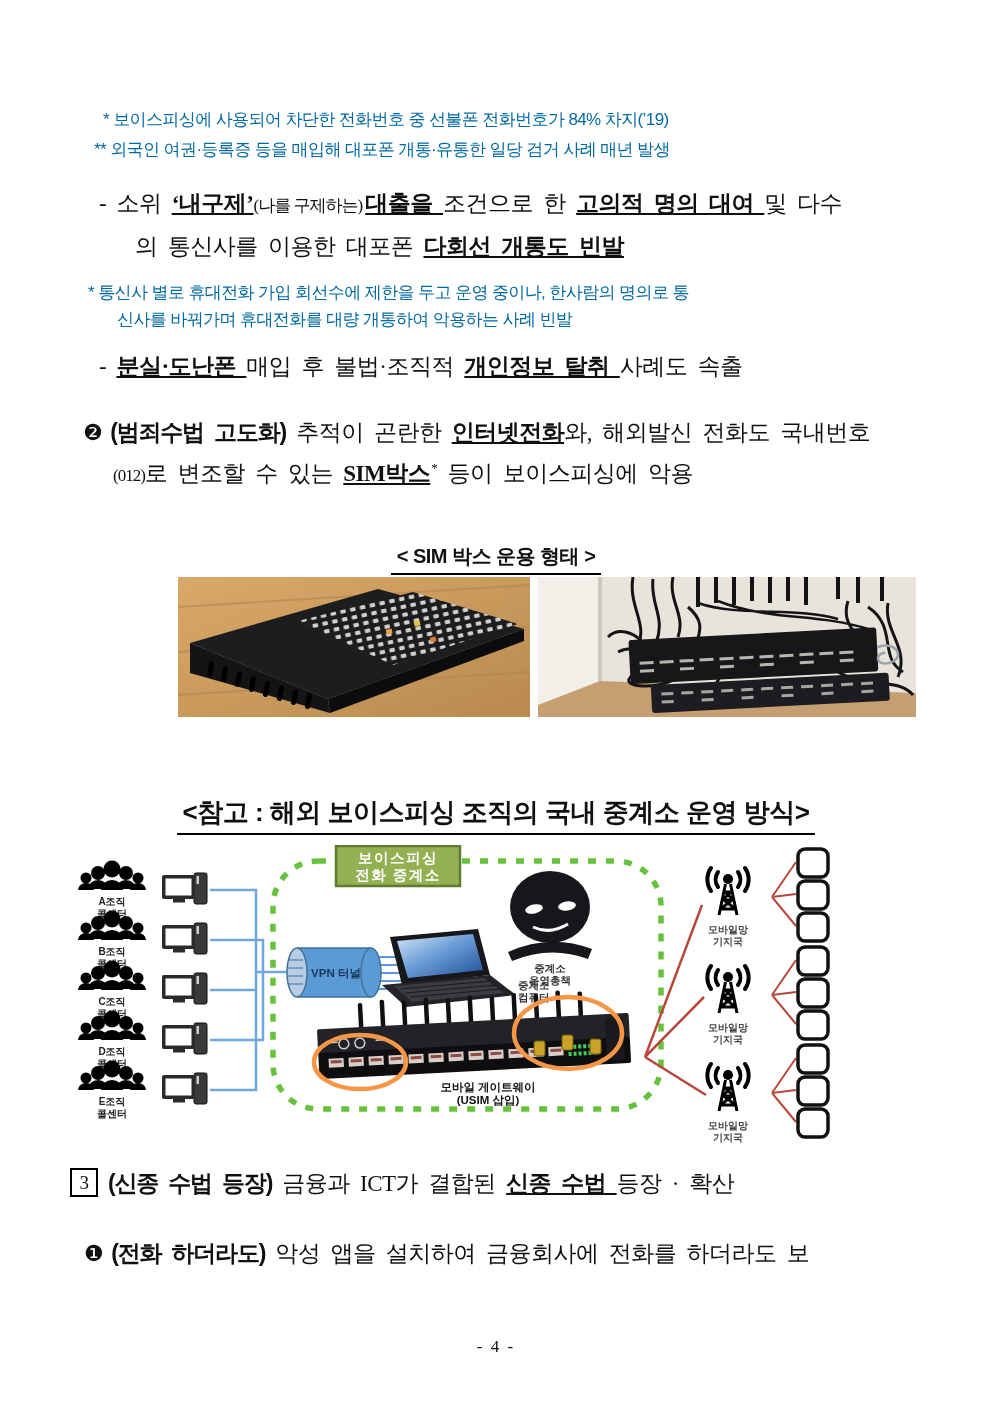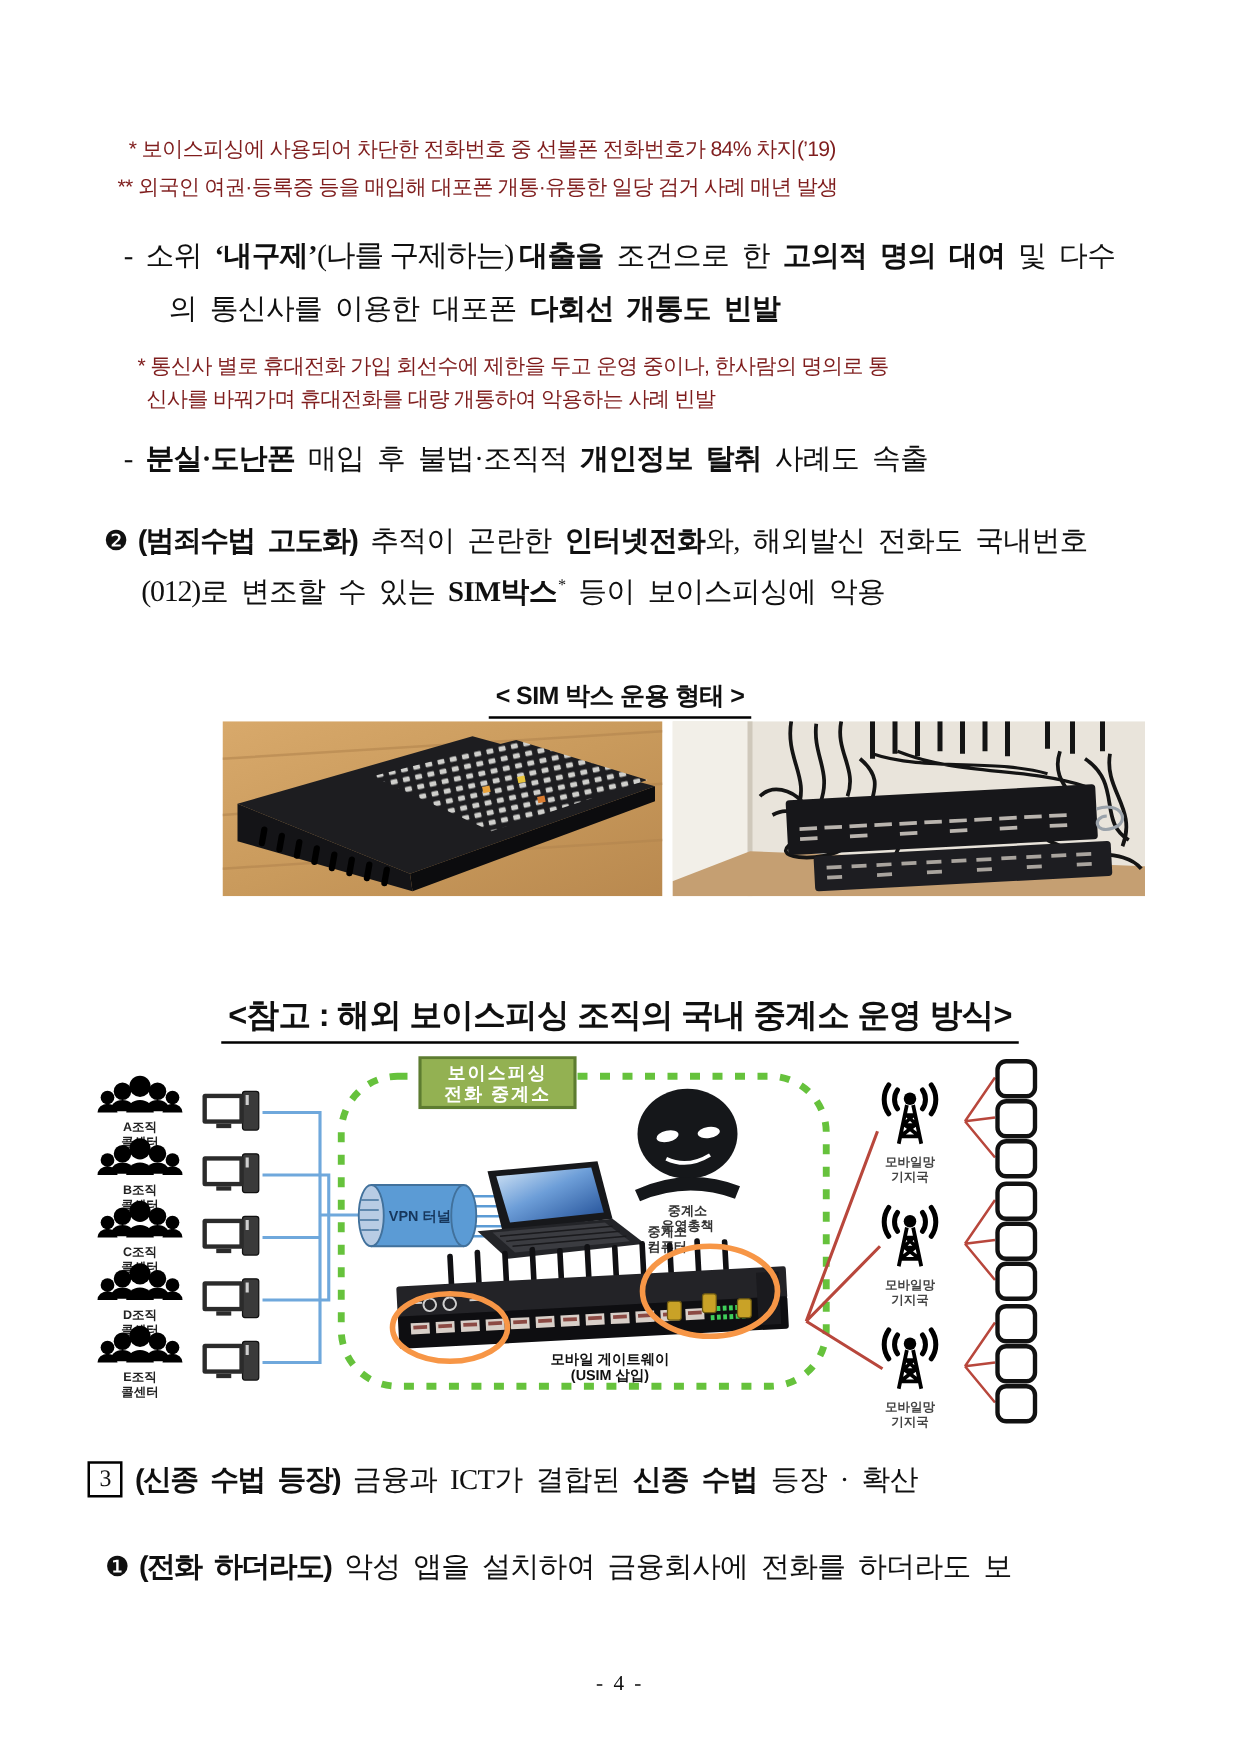--- a/index.html
+++ b/index.html
@@ -1,24 +1,24 @@
 <!DOCTYPE html>
 <html><head>
 <meta charset="utf-8">
 <style>
   html,body{margin:0;padding:0;background:#ffffff;}
   .page{position:relative;width:992px;height:1403px;background:#fff;overflow:hidden;
         font-family:"Liberation Serif","DejaVu Serif",serif;color:#101010;}
   .abs{position:absolute;white-space:pre;}
   .note{font-family:"Liberation Sans","DejaVu Sans",sans-serif;font-size:17px;
-        letter-spacing:-0.6px;color:#7f1d1d;}
+        letter-spacing:-0.6px;color:#0369a1;}
   .body{font-size:23px;letter-spacing:-0.5px;word-spacing:5px;}
-  .b{font-weight:bold;}
+  .b{font-weight:bold;text-decoration:underline;}
   .hd{font-family:"Liberation Sans","DejaVu Sans",sans-serif;font-weight:700;letter-spacing:-1.2px;}
-  .small{font-size:24px;letter-spacing:-1px;word-spacing:0;}
+  .small{font-size:17px;letter-spacing:-1px;word-spacing:0;}
   .num{font-family:"DejaVu Sans","Liberation Sans",sans-serif;font-size:22px;margin-right:8px;}
   .box3{display:inline-block;border:2px solid #000;min-width:20px;height:25px;line-height:25px;
         text-align:center;font-size:19px;margin-right:10px;vertical-align:2px;padding:0 2px;}
   .ctr{position:absolute;left:0;width:100%;text-align:center;}
   .utitle{display:inline-block;border-bottom:2.5px solid #000;padding:0 6px 3px 6px;
           font-family:"Liberation Sans","DejaVu Sans",sans-serif;font-weight:800;letter-spacing:-0.5px;}
   .photos{position:absolute;left:178px;top:577px;display:flex;gap:8px;}
   .pgnum{font-size:17px;letter-spacing:2px;}
   sup.star{font-size:13px;vertical-align:9px;margin-left:1px;}
   svg text{font-family:"Liberation Sans","DejaVu Sans",sans-serif;}
@@ -27,21 +27,21 @@
 <body>
 
 <div class="page">
 
   <div class="abs note" style="left:103px;top:108px">* 보이스피싱에 사용되어 차단한 전화번호 중 선불폰 전화번호가 84% 차지(’19)</div>
   <div class="abs note" style="left:94px;top:138px">** 외국인 여권·등록증 등을 매입해 대포폰 개통·유통한 일당 검거 사례 매년 발생</div>
 
   <div class="abs body" style="left:99px;top:188px"><span>- </span><span>소위 </span><span class="b">‘내구제’</span><span class="small">(나를 구제하는) </span><span class="b">대출을 </span><span>조건으로 한 </span><span class="b">고의적 명의 대여 </span><span>및 다수</span></div>
   <div class="abs body" style="left:135px;top:231px"><span>의 통신사를 이용한 대포폰 </span><span class="b">다회선 개통도 빈발</span></div>
 
-  <div class="abs note" style="left:110px;top:281px">* 통신사 별로 휴대전화 가입 회선수에 제한을 두고 운영 중이나, 한사람의 명의로 통</div>
+  <div class="abs note" style="left:88px;top:281px">* 통신사 별로 휴대전화 가입 회선수에 제한을 두고 운영 중이나, 한사람의 명의로 통</div>
   <div class="abs note" style="left:117px;top:308px">신사를 바꿔가며 휴대전화를 대량 개통하여 악용하는 사례 빈발</div>
 
   <div class="abs body" style="left:99px;top:351px"><span>- </span><span class="b">분실·도난폰 </span><span>매입 후 불법·조직적 </span><span class="b">개인정보 탈취 </span><span>사례도 속출</span></div>
 
   <div class="abs body" style="left:83px;top:417px"><span class="num">❷</span><span class="hd">(범죄수법 고도화) </span><span>추적이 곤란한 </span><span class="b">인터넷전화</span><span>와, 해외발신 전화도 국내번호</span></div>
   <div class="abs body" style="left:113px;top:458px"><span class="small">(012)</span><span>로 변조할 수 있는 </span><span class="b">SIM박스</span><sup class="star">*</sup><span> 등이 보이스피싱에 악용</span></div>
 
 
   <div class="ctr" style="top:543px"><span class="utitle" style="font-size:20px">&lt; SIM 박스 운용 형태 &gt;</span></div>
 

